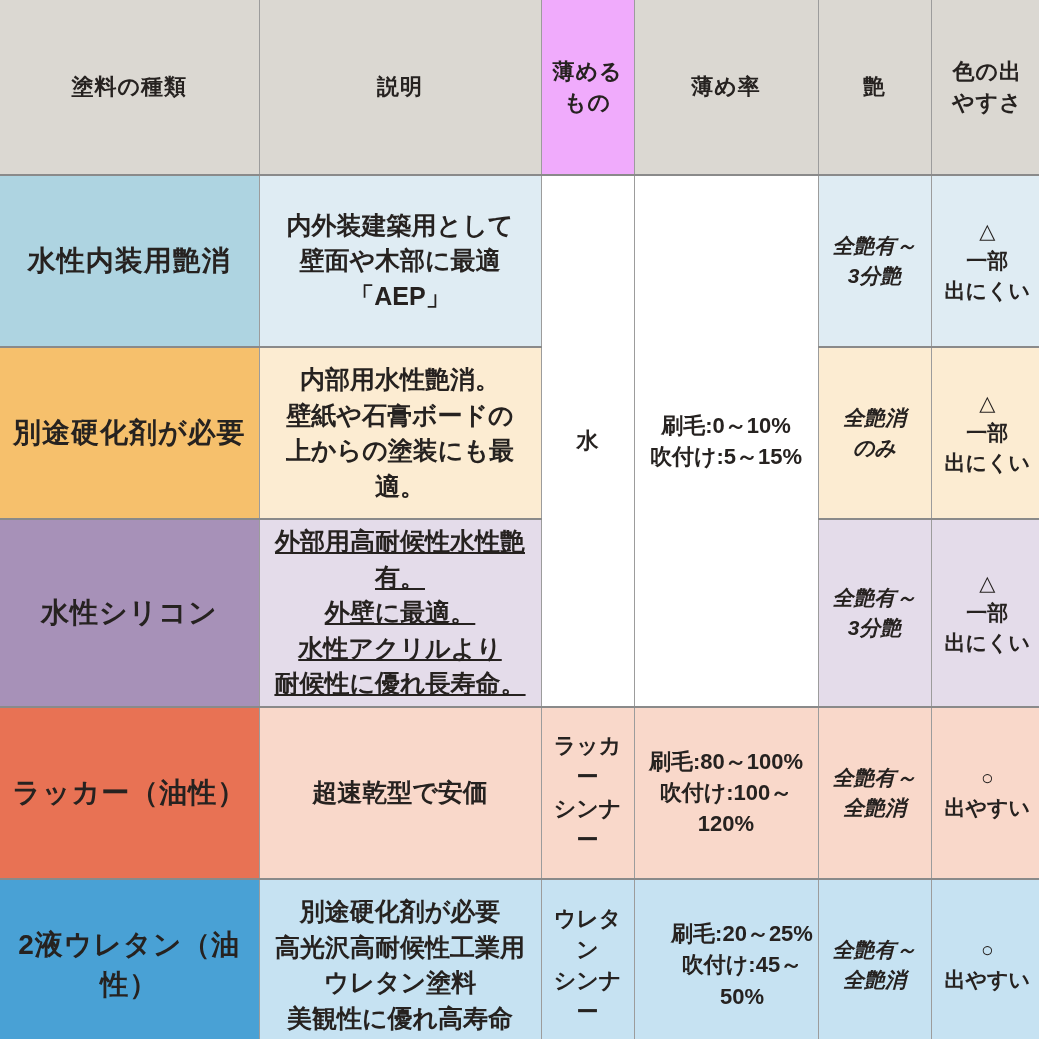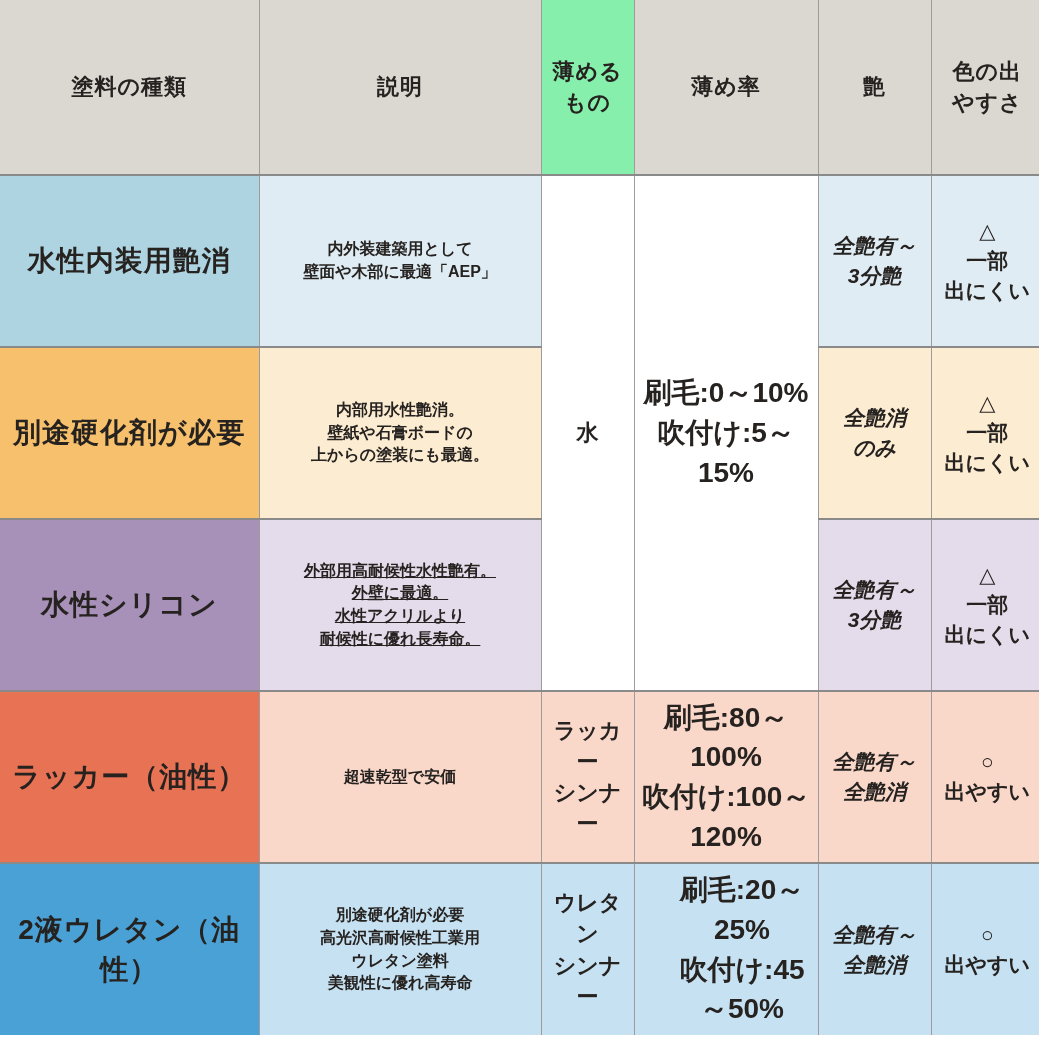--- a/index.html
+++ b/index.html
@@ -23,23 +23,23 @@
   tr:last-child td { border-bottom: 0; }
   td:first-child { border-left: 0; }
   td:last-child { border-right: 0; padding-left: 8px; }
 
   tr.header-row { height: 175px; }
   tr.data-row   { height: 172px; }
 
   .cell-text { white-space: pre-line; font-weight: 700; line-height: 1.42; }
   .hdr  .cell-text { font-size: 22px; letter-spacing: 1px; }
   .name .cell-text { font-size: 28px; letter-spacing: 1px; }
-  .desc .cell-text { font-size: 16px; }
+  .desc .cell-text { font-size: 25px; }
   .thin .cell-text { font-size: 22px; }
-  .rate .cell-text { font-size: 28px; }
+  .rate .cell-text { font-size: 22px; }
   .glos .cell-text { font-size: 21px; font-style: italic; }
   .ease .cell-text { font-size: 21px; }
 </style>
 </head>
 <body>
 
 <table class="paint-table">
   <colgroup>
     <col style="width:259px">
     <col style="width:282px">
@@ -50,21 +50,21 @@
   </colgroup>
 
   <tbody>
       <tr class="header-row">
     <td class="hdr" style="background-color: rgb(219, 216, 210);">
           <div class="cell-text">塗料の種類</div>
         </td>
     <td class="hdr" style="background-color: rgb(219, 216, 210);">
           <div class="cell-text">説明</div>
         </td>
-    <td class="hdr" style="background-color: #86efac;">
+    <td class="hdr" style="background-color: #f0abfc;">
           <div class="cell-text">薄める
 もの</div>
         </td>
     <td class="hdr" style="background-color: rgb(219, 216, 210);">
           <div class="cell-text">薄め率</div>
         </td>
     <td class="hdr" style="background-color: rgb(219, 216, 210);">
           <div class="cell-text">艶</div>
         </td>
     <td class="hdr" style="background-color: rgb(219, 216, 210);">

